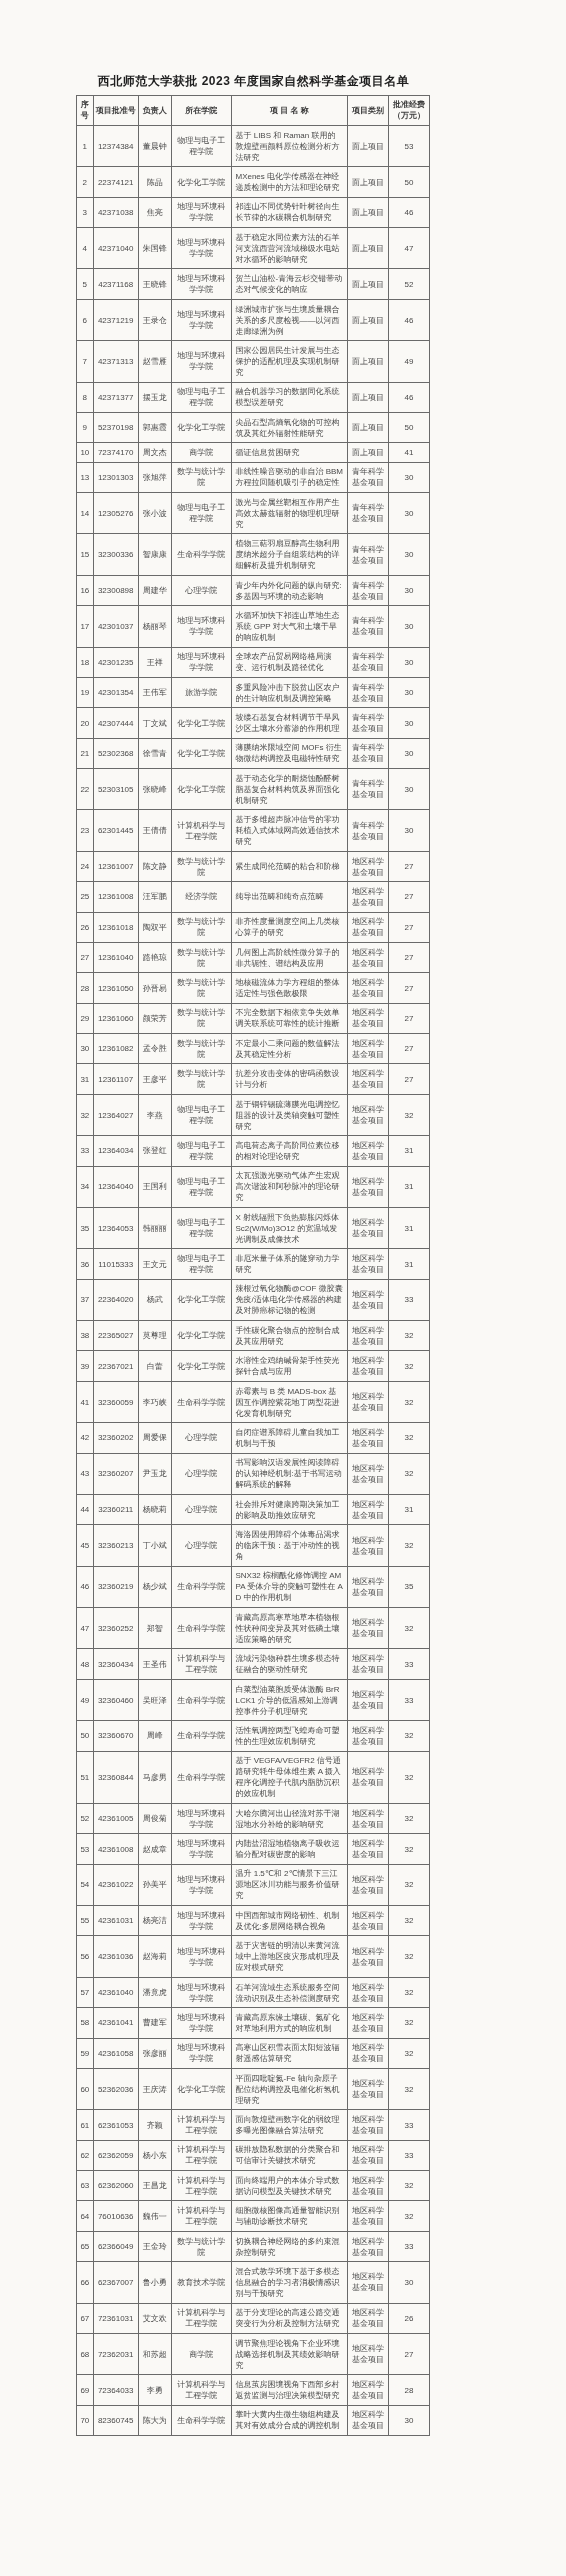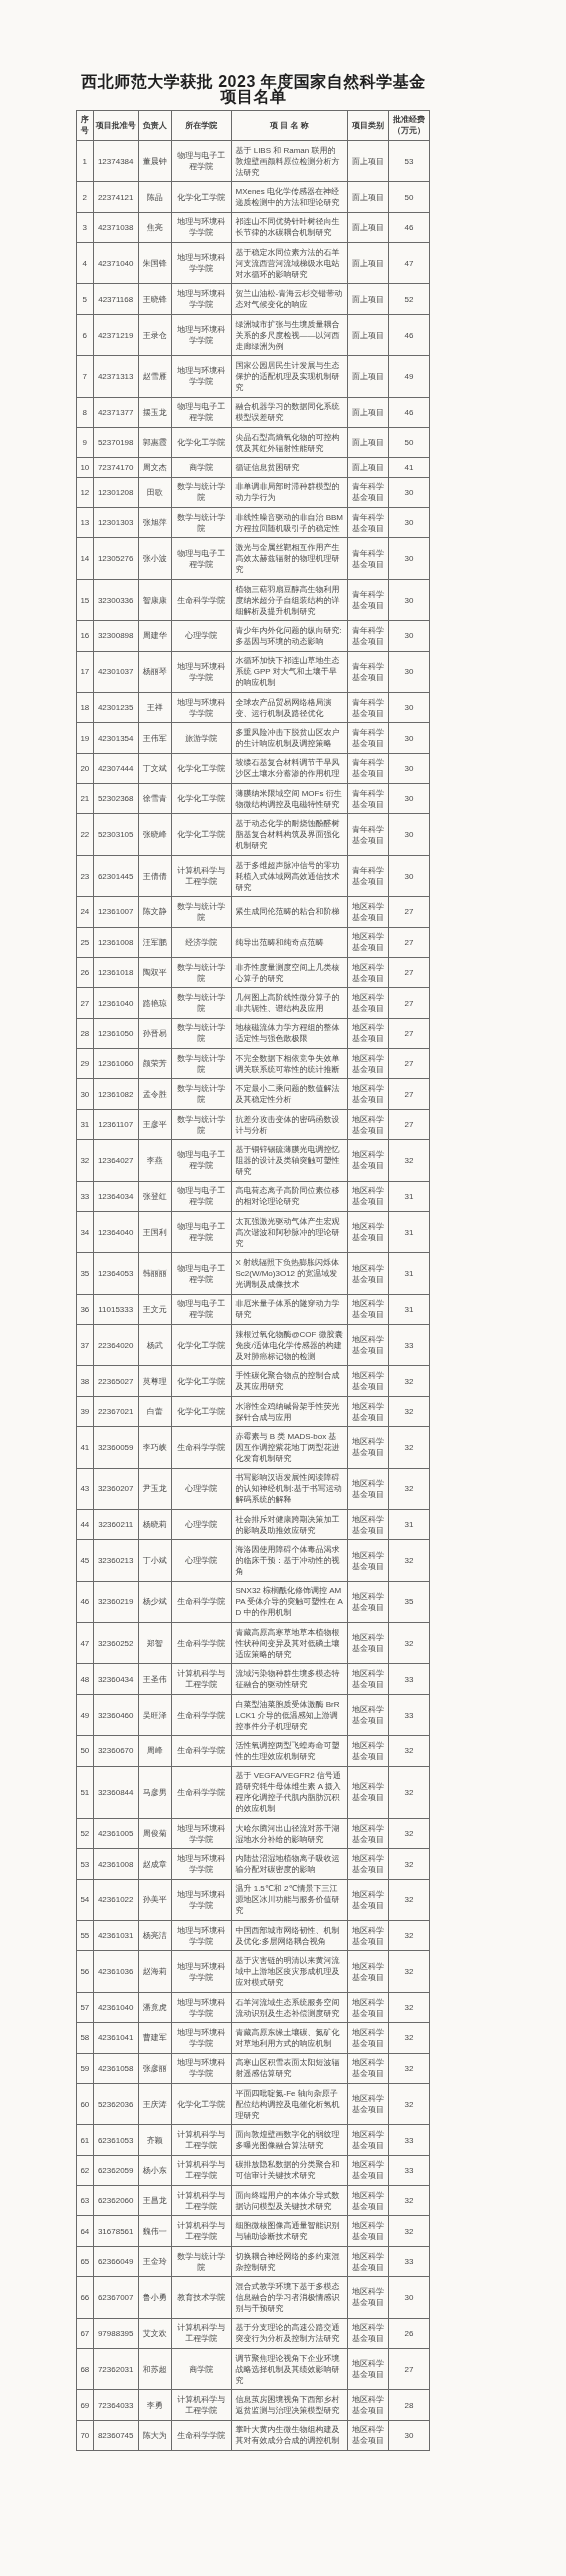--- a/index.html
+++ b/index.html
@@ -5,21 +5,21 @@
   html,body{margin:0;padding:0;}
   body{
     width:567px;height:2576px;
     background:#faf9f6;
     font-family:"Liberation Sans","DejaVu Sans",sans-serif;
     color:#454545;
     -webkit-font-smoothing:antialiased;
   }
   .sheet{width:355px;margin:0 0 0 76px;padding-top:74px;}
   .doc-title{
-    font-size:16px;font-weight:bold;color:#1f1f1f;
+    font-size:12px;font-weight:bold;color:#1f1f1f;
     text-align:center;letter-spacing:0.5px;margin:0 0 5.6px 0;line-height:15px;
   }
   table.grant-table{
     border-collapse:collapse;table-layout:fixed;width:354px;
     font-size:8px;line-height:11px;color:#4a4a4a;
     border:1.4px solid #5a5a5a;
   }
   .grant-table th,.grant-table td{
     border:0.9px solid #6a6a6a;
     padding:3.7px 1.9px;
@@ -147,29 +147,20 @@
         <tr>
           <td class="c-no">10</td>
           <td class="c-grant">72374170</td>
           <td class="c-pi">周文杰</td>
           <td class="c-college">商学院</td>
           <td class="c-name">循证信息贫困研究</td>
           <td class="c-category">面上项目</td>
           <td class="c-funding">41</td>
         </tr>
         <tr>
-          <td class="c-no">12</td>
-          <td class="c-grant">12301208</td>
-          <td class="c-pi">田歌</td>
-          <td class="c-college">数学与统计学院</td>
-          <td class="c-name">非单调非局部时滞种群模型的动力学行为</td>
-          <td class="c-category">青年科学基金项目</td>
-          <td class="c-funding">30</td>
-        </tr>
-        <tr>
           <td class="c-no">13</td>
           <td class="c-grant">12301303</td>
           <td class="c-pi">张旭萍</td>
           <td class="c-college">数学与统计学院</td>
           <td class="c-name">非线性噪音驱动的非自治 BBM 方程拉回随机吸引子的稳定性</td>
           <td class="c-category">青年科学基金项目</td>
           <td class="c-funding">30</td>
         </tr>
         <tr>
           <td class="c-no">14</td>
@@ -408,20 +399,29 @@
         <tr>
           <td class="c-no">41</td>
           <td class="c-grant">32360059</td>
           <td class="c-pi">李巧峡</td>
           <td class="c-college">生命科学学院</td>
           <td class="c-name">赤霉素与 B 类 MADS-box 基因互作调控紫花地丁两型花进化发育机制研究</td>
           <td class="c-category">地区科学基金项目</td>
           <td class="c-funding">32</td>
         </tr>
         <tr>
+          <td class="c-no">42</td>
+          <td class="c-grant">32360202</td>
+          <td class="c-pi">周爱保</td>
+          <td class="c-college">心理学院</td>
+          <td class="c-name">自闭症谱系障碍儿童自我加工机制与干预</td>
+          <td class="c-category">地区科学基金项目</td>
+          <td class="c-funding">32</td>
+        </tr>
+        <tr>
           <td class="c-no">43</td>
           <td class="c-grant">32360207</td>
           <td class="c-pi">尹玉龙</td>
           <td class="c-college">心理学院</td>
           <td class="c-name">书写影响汉语发展性阅读障碍的认知神经机制:基于书写运动解码系统的解释</td>
           <td class="c-category">地区科学基金项目</td>
           <td class="c-funding">32</td>
         </tr>
         <tr>
           <td class="c-no">44</td>
@@ -598,21 +598,21 @@
           <td class="c-no">63</td>
           <td class="c-grant">62362060</td>
           <td class="c-pi">王昌龙</td>
           <td class="c-college">计算机科学与工程学院</td>
           <td class="c-name">面向终端用户的本体介导式数据访问模型及关键技术研究</td>
           <td class="c-category">地区科学基金项目</td>
           <td class="c-funding">32</td>
         </tr>
         <tr>
           <td class="c-no">64</td>
-          <td class="c-grant">31678561</td>
+          <td class="c-grant">76010636</td>
           <td class="c-pi">魏伟一</td>
           <td class="c-college">计算机科学与工程学院</td>
           <td class="c-name">细胞微核图像高通量智能识别与辅助诊断技术研究</td>
           <td class="c-category">地区科学基金项目</td>
           <td class="c-funding">32</td>
         </tr>
         <tr>
           <td class="c-no">65</td>
           <td class="c-grant">62366049</td>
           <td class="c-pi">王金玲</td>
@@ -625,21 +625,21 @@
           <td class="c-no">66</td>
           <td class="c-grant">62367007</td>
           <td class="c-pi">鲁小勇</td>
           <td class="c-college">教育技术学院</td>
           <td class="c-name">混合式教学环境下基于多模态信息融合的学习者消极情感识别与干预研究</td>
           <td class="c-category">地区科学基金项目</td>
           <td class="c-funding">30</td>
         </tr>
         <tr>
           <td class="c-no">67</td>
-          <td class="c-grant">97988395</td>
+          <td class="c-grant">72361031</td>
           <td class="c-pi">艾文欢</td>
           <td class="c-college">计算机科学与工程学院</td>
           <td class="c-name">基于分支理论的高速公路交通突变行为分析及控制方法研究</td>
           <td class="c-category">地区科学基金项目</td>
           <td class="c-funding">26</td>
         </tr>
         <tr>
           <td class="c-no">68</td>
           <td class="c-grant">72362031</td>
           <td class="c-pi">和苏超</td>

